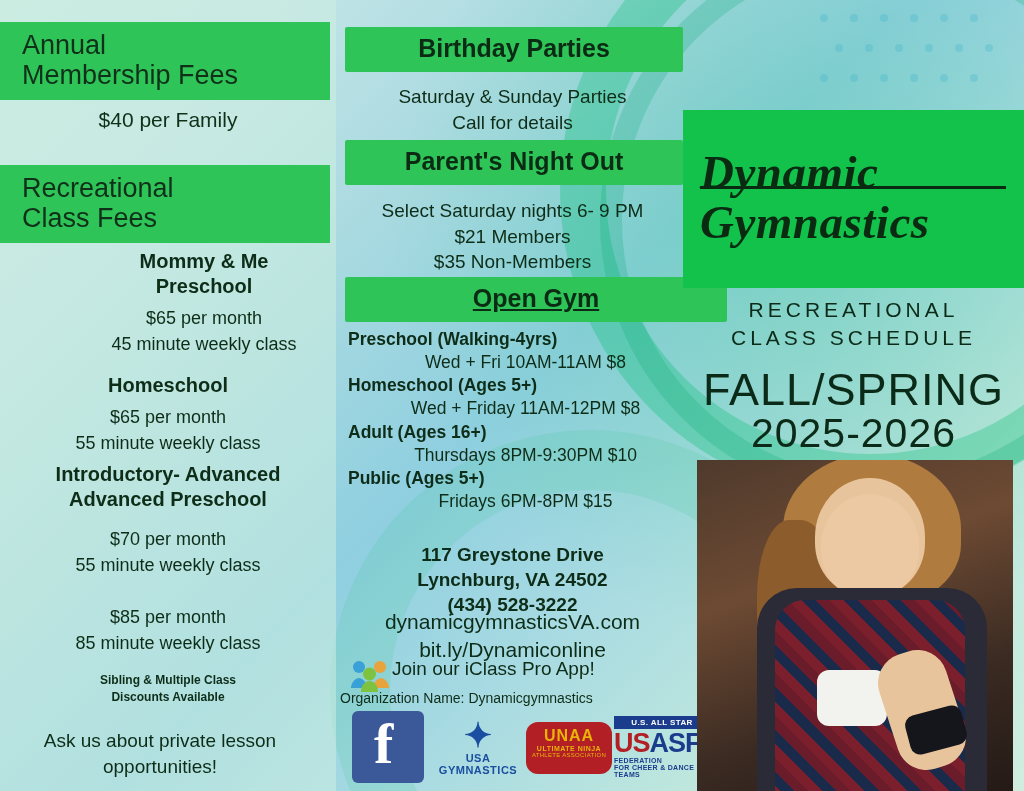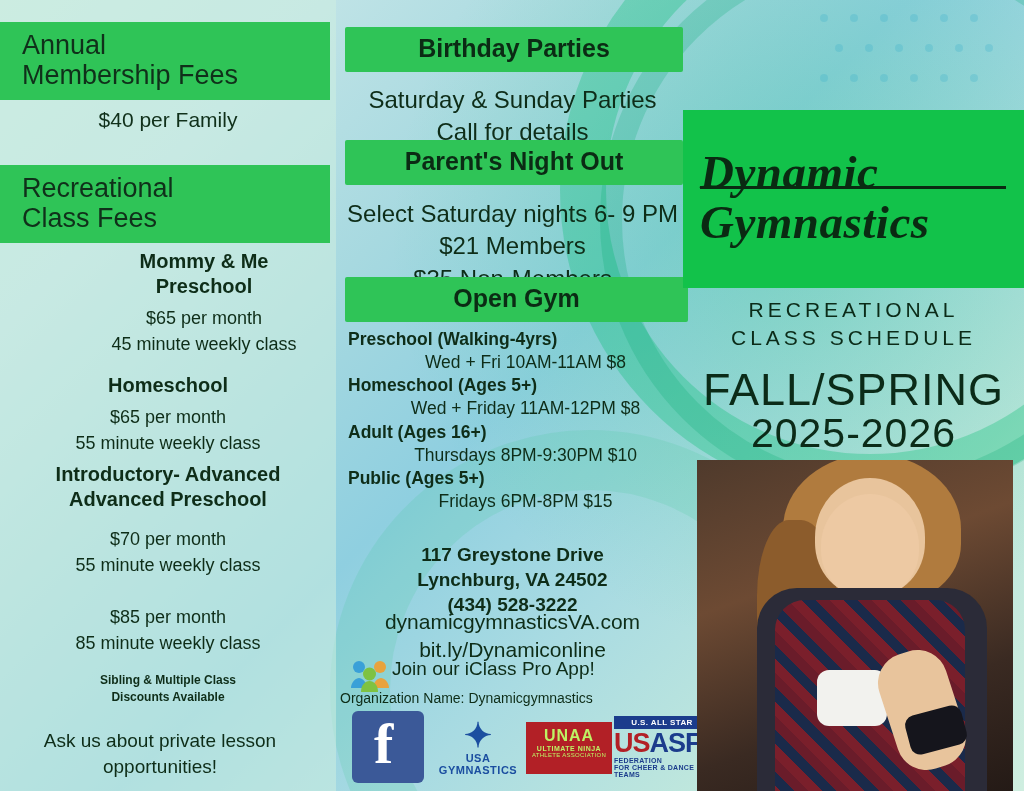--- a/index.html
+++ b/index.html
@@ -52,45 +52,45 @@
   .sib { position: absolute; left: 0; top: 672px; width: 336px; text-align: center; font-weight: 700; font-size: 12px; line-height: 1.4; color: #0e2d18; }
   .priv { position: absolute; left: 0; top: 728px; width: 320px; text-align: center; font-size: 19px; line-height: 1.35; color: #0e2d18; }
 
   
   .mid { position: absolute; left: 340px; top: 0; width: 345px; height: 791px; }
   .mband {
     background: #2fc457; color: #0b2b14; font-weight: 700; text-align: center;
     font-size: 25px; padding: 7px 0 9px; border-radius: 2px;
   }
   .mb1 { position: absolute; left: 5px; top: 27px; width: 338px; }
-  .mtext { position: absolute; width: 345px; text-align: center; color: #0e2d18; font-size: 24px; line-height: 1.35; }
+  .mtext { position: absolute; width: 345px; text-align: center; color: #0e2d18; font-size: 19px; line-height: 1.35; }
   .mt1 { left: 0; top: 84px; }
   .mb2 { position: absolute; left: 5px; top: 140px; width: 338px; }
   .mt2 { left: 0; top: 198px; }
-  .mb3 { position: absolute; left: 5px; top: 277px; width: 343px; }
+  .mb3 { position: absolute; left: 5px; top: 277px; width: 382px; text-decoration: underline; }
 
   .og { position: absolute; left: 0; top: 328px; width: 345px; color: #0e2d18; }
   .og .cat { font-weight: 700; font-size: 17.5px; text-align: left; padding-left: 8px; line-height: 1.3; }
   .og .tm { font-size: 17.5px; text-align: center; line-height: 1.35; padding-left: 26px; }
 
   .addr { position: absolute; left: 0; top: 542px; width: 345px; text-align: center; font-weight: 700; font-size: 19px; line-height: 1.32; color: #0e2d18; }
   .web { position: absolute; left: 0; top: 608px; width: 345px; text-align: center; font-size: 21px; line-height: 1.35; color: #0e2d18; }
   .iclass { position: absolute; left: 0; top: 658px; width: 345px; color: #0e2d18; }
   .iclass .line1 { font-size: 19px; padding-left: 52px; }
   .iclass .line2 { font-size: 14px; text-align: left; margin-top: 10px; }
   .iclass-icon { position: absolute; left: 10px; top: 0px; width: 40px; height: 34px; }
 
   .logos { position: absolute; left: 0; top: 708px; width: 345px; height: 78px; }
   .fb { position: absolute; left: 12px; top: 3px; width: 72px; height: 72px; background: #3b5998; border-radius: 6px; }
   .fb span { position: absolute; left: 22px; top: 4px; color: #fff; font-family: "Liberation Serif", serif; font-weight: 700; font-size: 58px; line-height: 1; }
   .usag { position: absolute; left: 96px; top: 10px; width: 84px; text-align: center; }
   .usag .mark { font-size: 34px; color: #1b4ea0; line-height: 1; font-weight: 700; }
   .usag .t1 { font-size: 11px; font-weight: 700; color: #1b4ea0; letter-spacing: .5px; }
   .usag .t2 { font-size: 11px; font-weight: 700; color: #1b4ea0; letter-spacing: .5px; }
-  .unaa { position: absolute; left: 186px; top: 14px; width: 86px; height: 52px; background: #b22026; border-radius: 0; color: #bef264; text-align: center; padding-top: 5px; }
+  .unaa { position: absolute; left: 186px; top: 14px; width: 86px; height: 52px; background: #b22026; border-radius: 12px; color: #eab308; text-align: center; padding-top: 5px; }
   .unaa .b1 { font-size: 16px; font-weight: 700; letter-spacing: 1px; }
   .unaa .b2 { font-size: 7px; font-weight: 700; letter-spacing: .5px; }
   .unaa .b3 { font-size: 6px; letter-spacing: .3px; }
   .usasf { position: absolute; left: 274px; top: 8px; width: 96px; }
   .usasf .top { background: #1b3c8c; color: #fff; font-size: 8px; text-align: center; font-weight: 700; padding: 2px 0; letter-spacing: .4px; }
   .usasf .mid2 { font-size: 27px; font-weight: 700; color: #b22026; line-height: 1.05; letter-spacing: -1px; }
   .usasf .mid2 b { color: #1b3c8c; }
   .usasf .bot { font-size: 7px; color: #1b3c8c; font-weight: 700; letter-spacing: .3px; }
 
   

